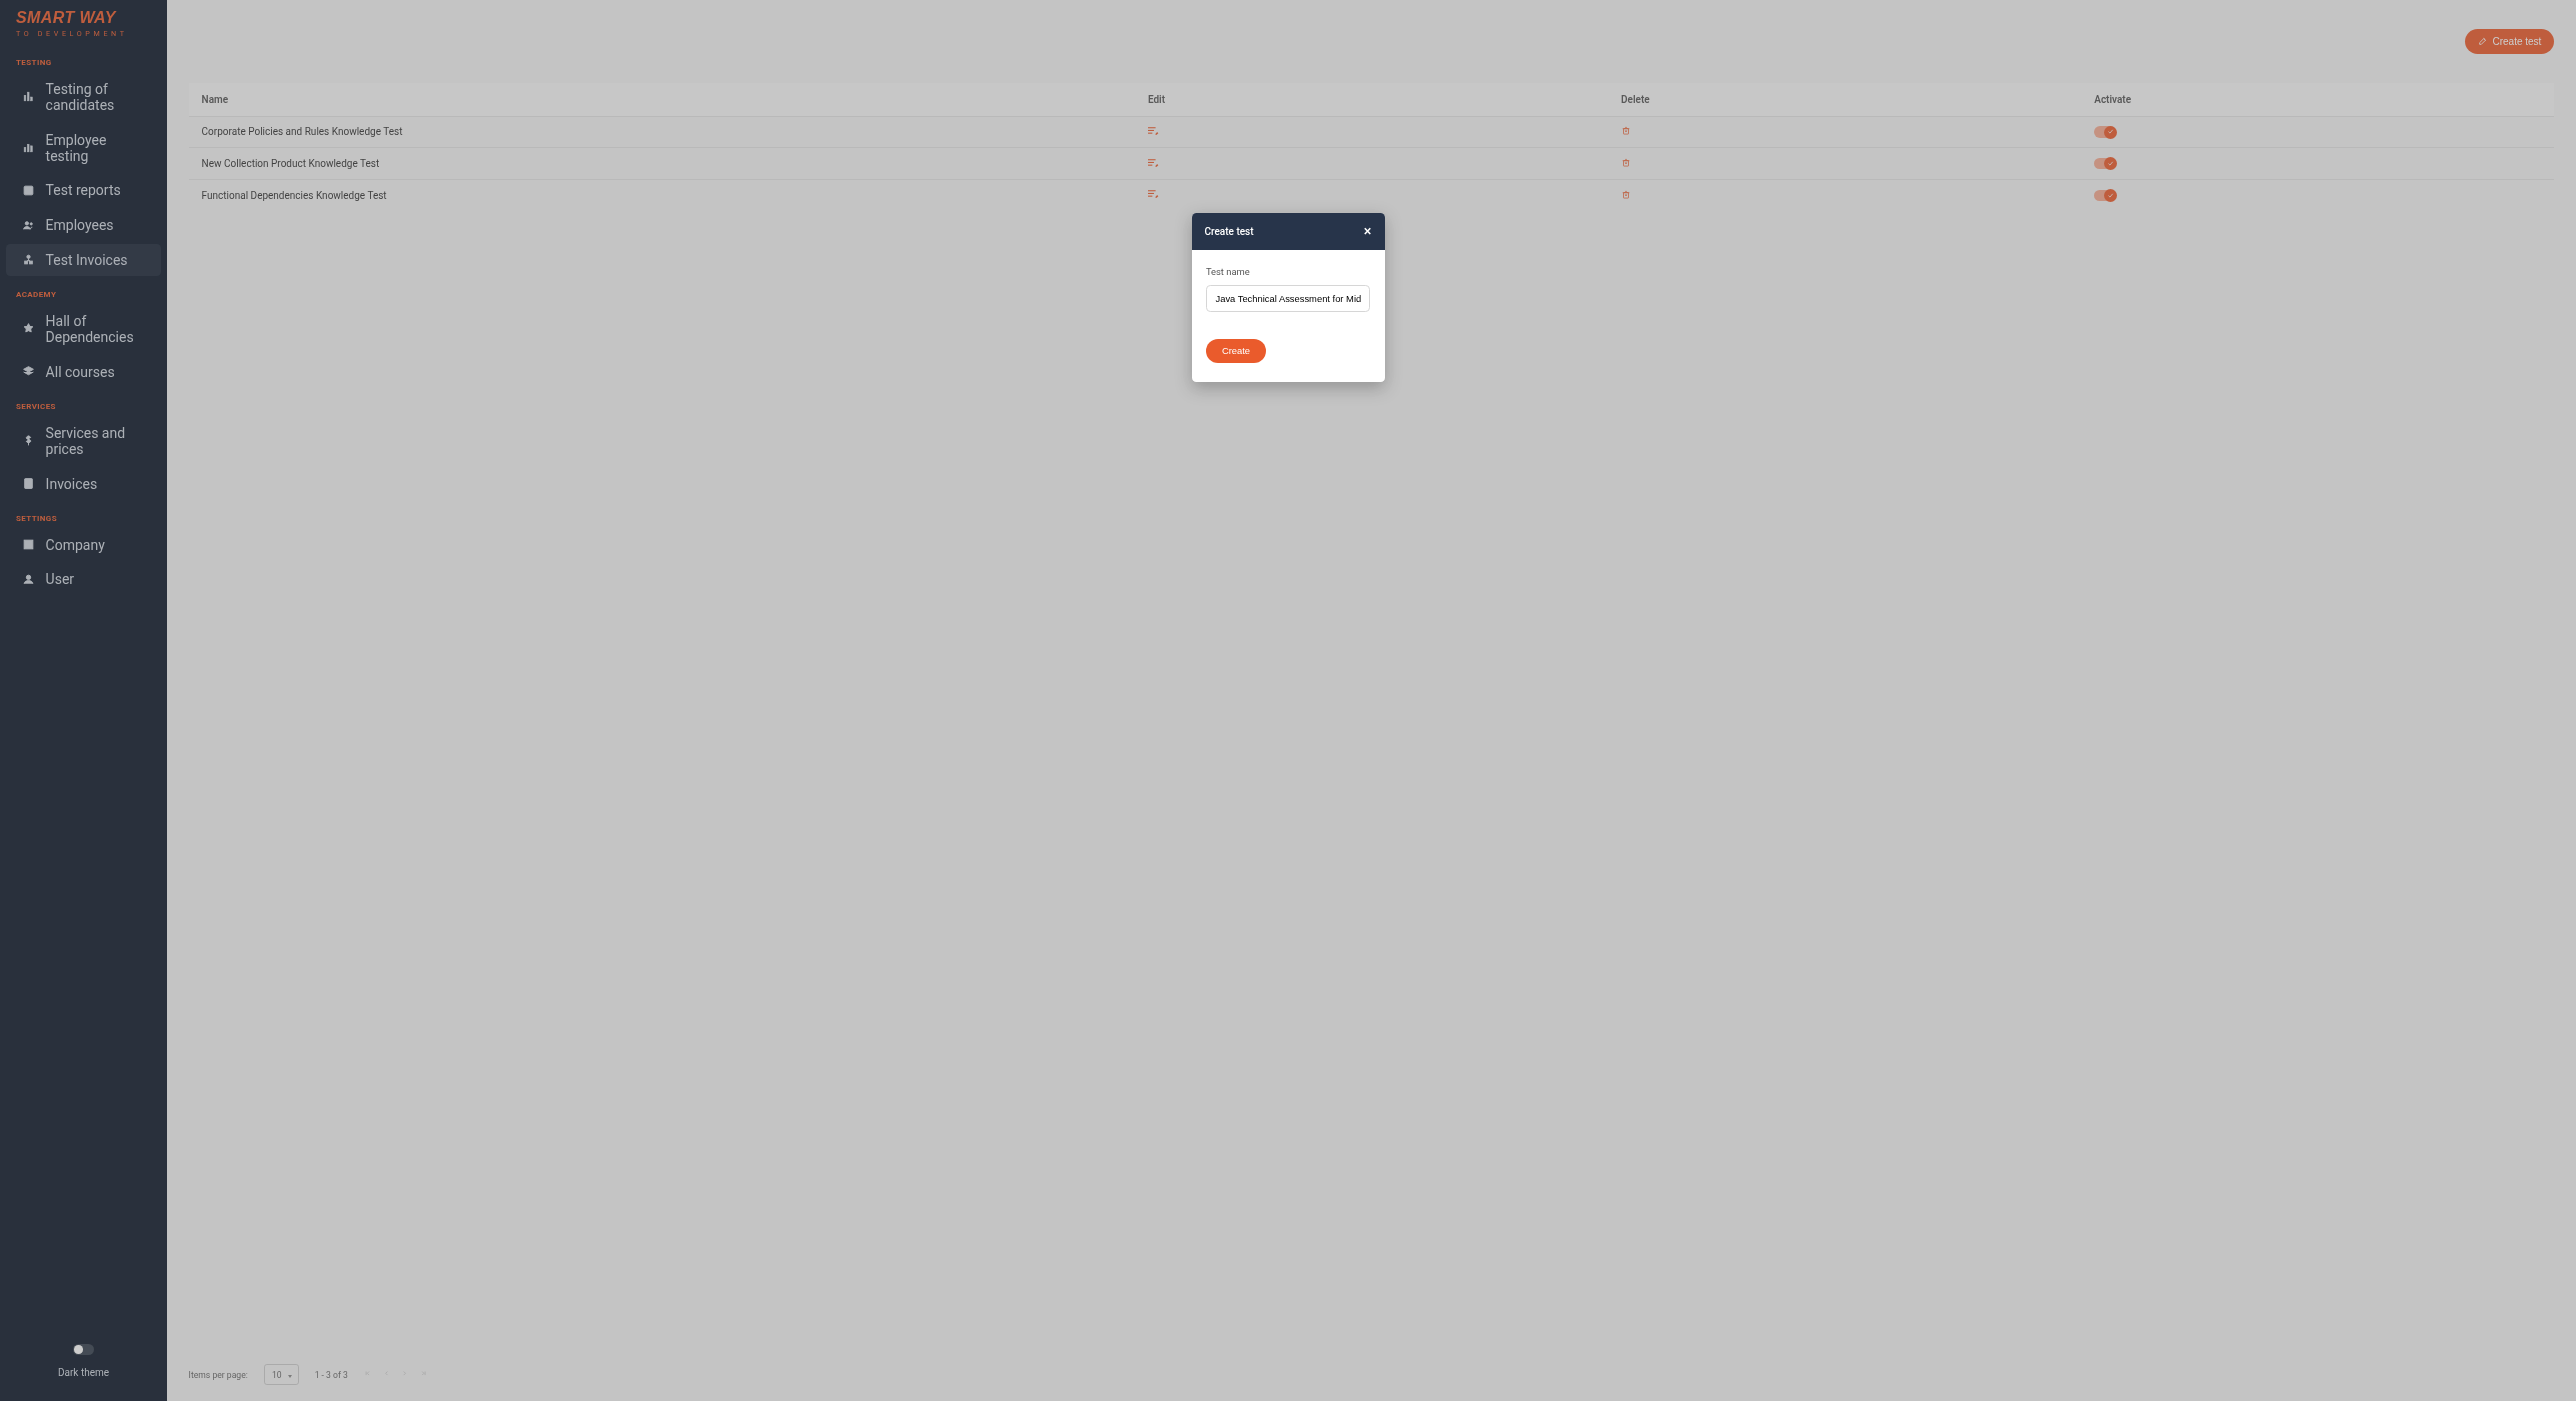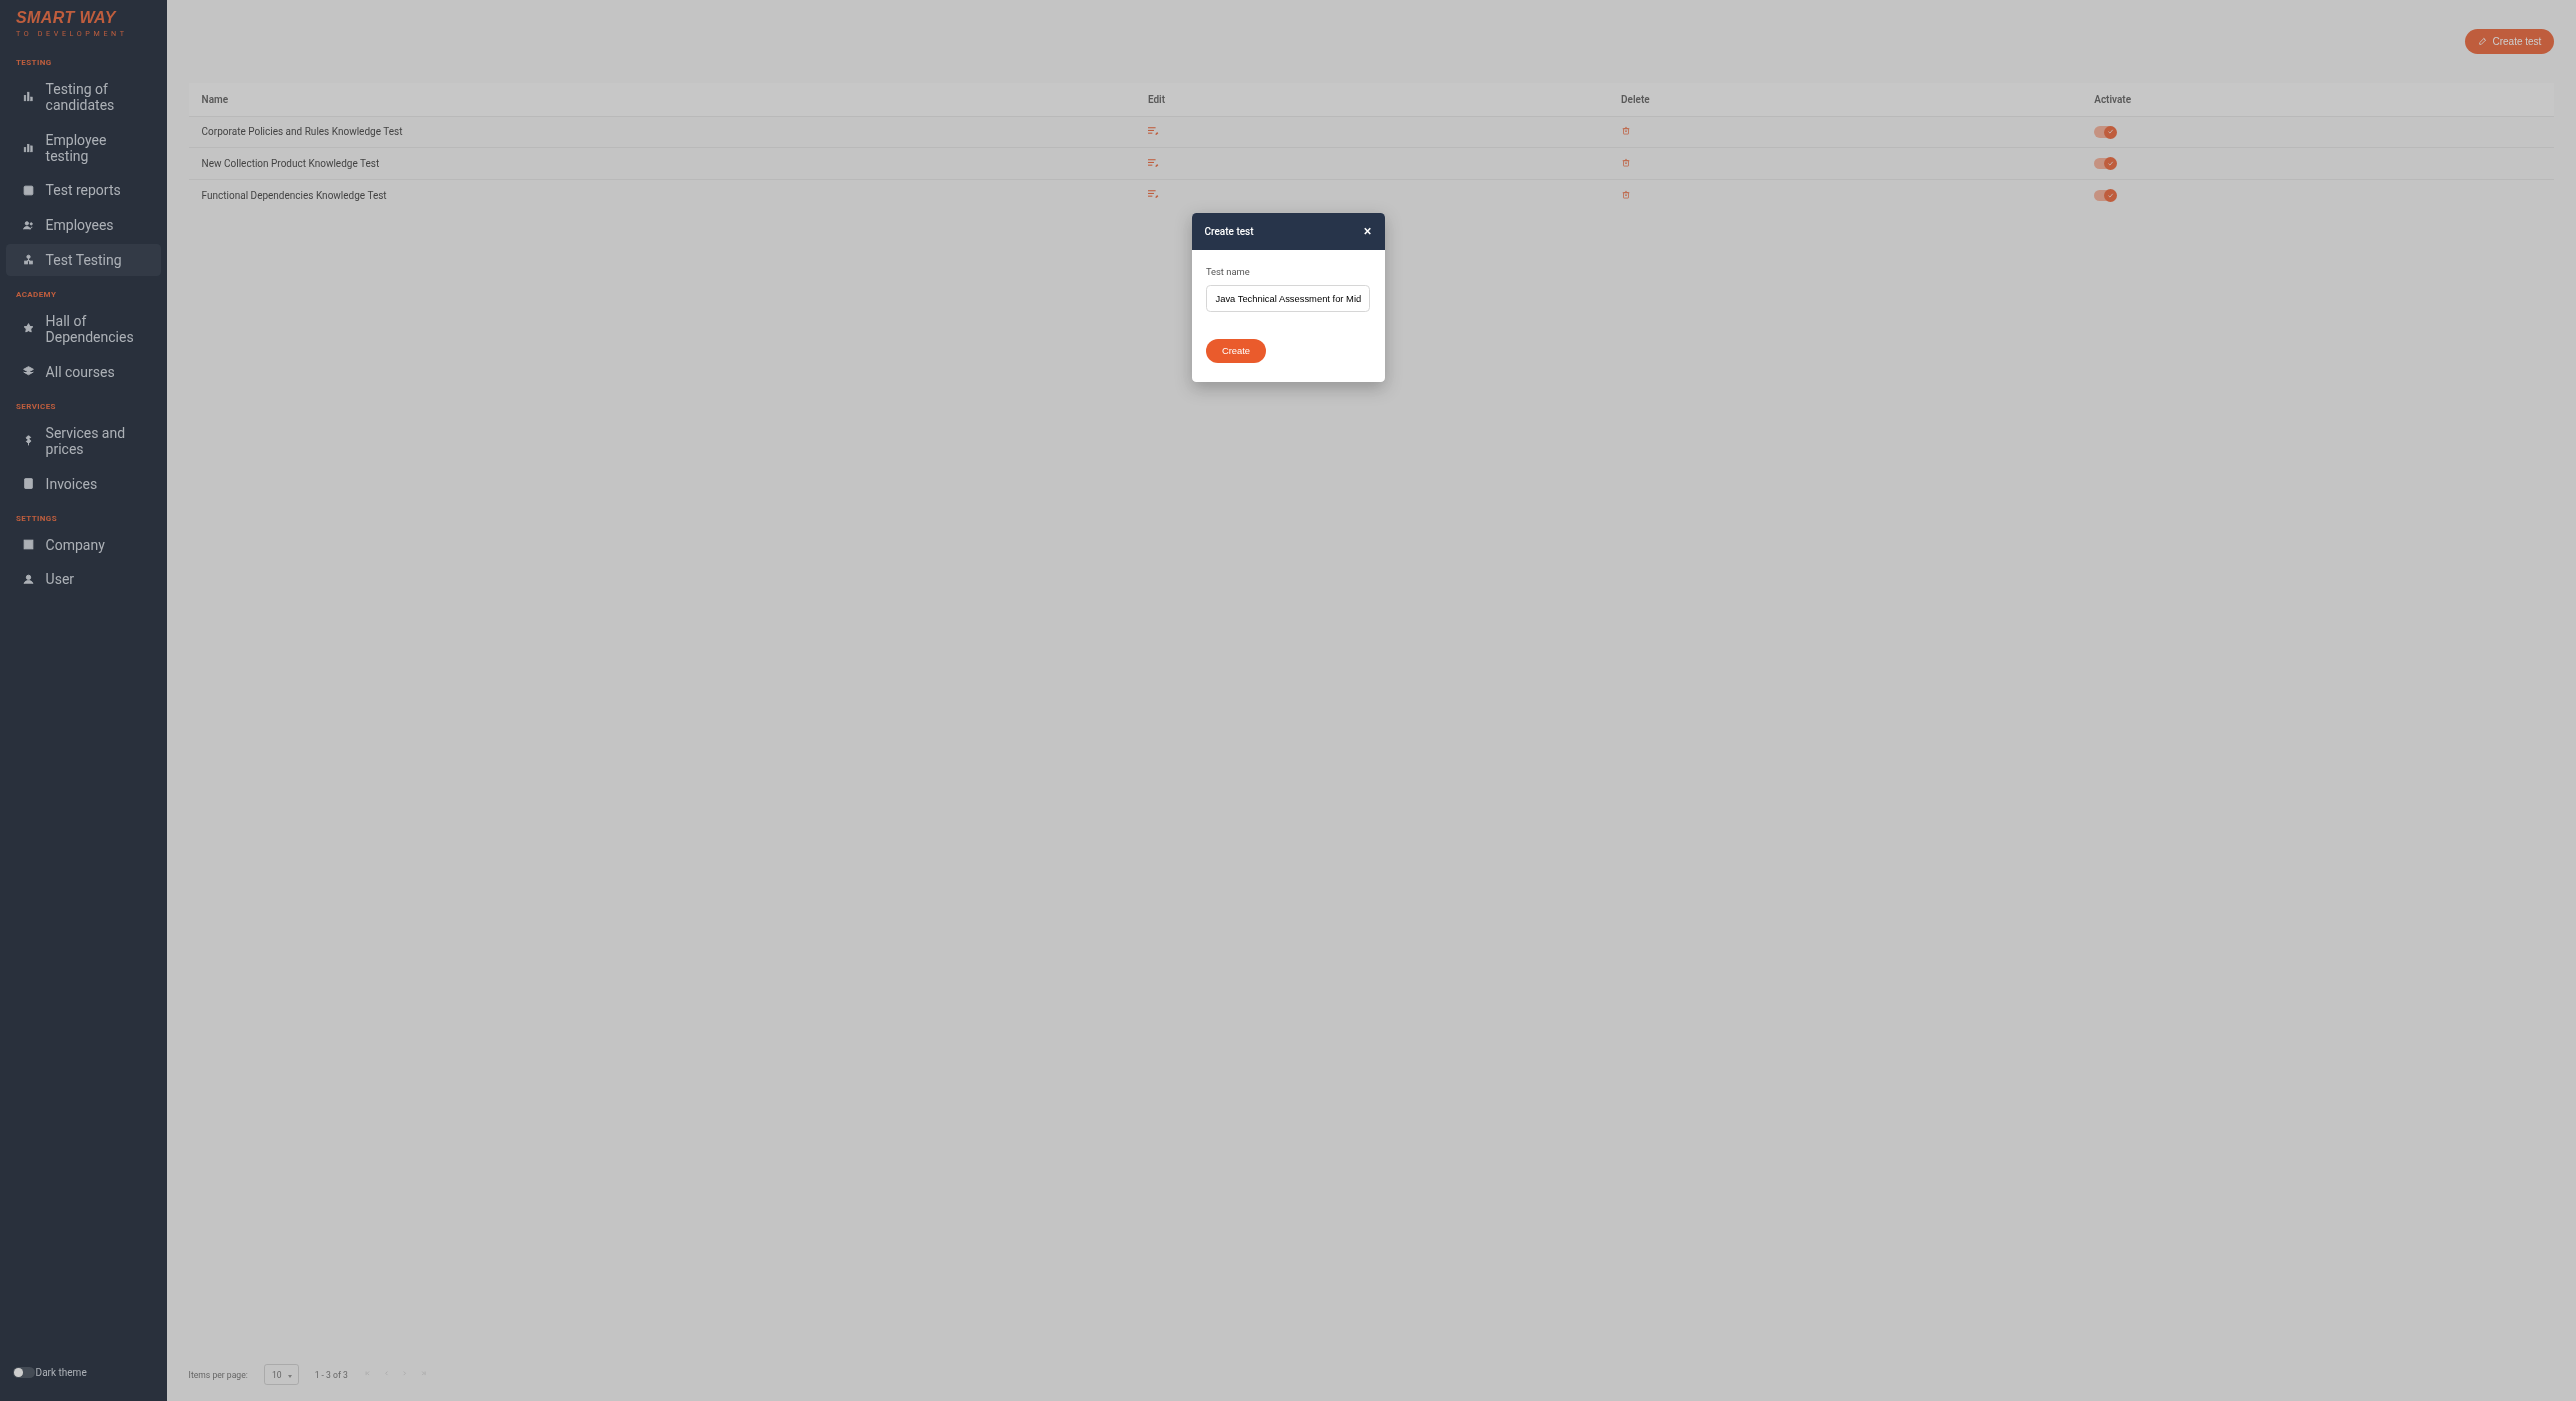--- a/index.html
+++ b/index.html
@@ -10,21 +10,21 @@
   .sidebar { width: 167px; background: #0e192a; color: #cfd5de; display: flex; flex-direction: column; height: 100vh; flex-shrink: 0; z-index: 2; }
   .logo { padding: 10px 16px 7.2px; }
   .logo-main { color: #ea5b2c; font-weight: 800; font-size: 16px; letter-spacing: 0.4px; font-family: sans-serif; font-style: italic; line-height: 1; }
   .logo-sub { color: #ea5b2c; font-weight: 400; font-size: 7.2px; letter-spacing: 3.6px; margin-top: 2.9px; }
   .section-title { color: #ea5b2c; font-size: 8px; font-weight: 700; letter-spacing: 0.4px; padding: 13px 16px 4.3px; text-transform: uppercase; }
   .nav-item { display: flex; align-items: center; gap: 10.8px; padding: 8px 16px; cursor: pointer; border-radius: 4.3px; margin: 1.4px 5.8px; color: #cfd5de; }
   .nav-item.active { background: #1c2739; }
   .nav-item svg, .nav-item .icon { width: 13px; height: 13px; flex-shrink: 0; fill: #cfd5de; stroke: #cfd5de; }
   .nav-item span.label { font-size: 14px; }
   .sidebar-bottom { margin-top: auto; padding-bottom: 14.4px; }
-  .theme-row { display: flex; align-items: center; gap: 1px; padding: 8.6px 13px; }
+  .theme-row { display: flex; align-items: center; gap: 12px; padding: 8.6px 13px; flex-direction: column; }
   .toggle { width: 21.6px; height: 11.5px; border-radius: 5.8px; background: #36404e; position: relative; cursor: pointer; }
   .toggle::after { content:""; position:absolute; width:8.6px; height:8.6px; background:#fff; border-radius:50%; top:1.4px; left:1.4px; }
 
   
   .main { flex: 1; display: flex; flex-direction: column; }
   .topbar { height: 36px; background: #fff; border-bottom: 0.7px solid #e3e3e3; display: flex; align-items: center; padding: 0 13px; gap: 10px; }
   .hamburger { width: 14.4px; height: 10px; display: flex; flex-direction: column; justify-content: space-between; cursor: pointer; }
   .hamburger span { height: 1.4px; background: #555; border-radius: 0.7px; }
   .topbar-spacer { flex: 1; }
   .user { display: flex; align-items: center; gap: 2.9px; font-weight: 600; font-size: 10px; cursor: pointer; }
@@ -119,21 +119,21 @@
   </div>
   <div class="nav-item active">
     <span class="icon">
       <svg viewBox="0 0 24 24" fill="none" stroke="#cfd5de" stroke-width="1.8">
           <circle cx="12" cy="7" r="3"></circle>
           <rect x="5" y="15" width="5" height="5"></rect>
           <rect x="14" y="15" width="5" height="5"></rect>
           <path d="M12 10v3M9 15l3-2 3 2"></path>
         </svg>
     </span>
-    <span class="label">Test Testing</span>
+    <span class="label">Test Invoices</span>
   </div>
 
   <div class="section-title">ACADEMY</div>
   <div class="nav-item">
     <span class="icon">
       <svg viewBox="0 0 24 24" fill="none" stroke="#cfd5de" stroke-width="1.8">
           <path d="M12 3l2.5 5 5.5.8-4 4 1 5.5L12 16l-5 2.3 1-5.5-4-4 5.5-.8z"></path>
         </svg>
     </span>
     <span class="label">Hall of Dependencies</span>

